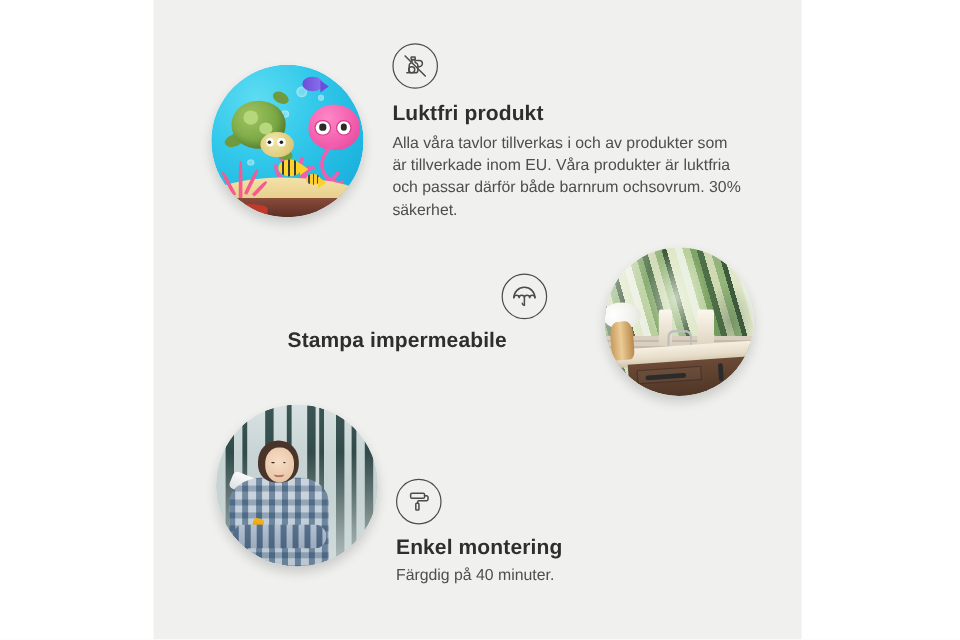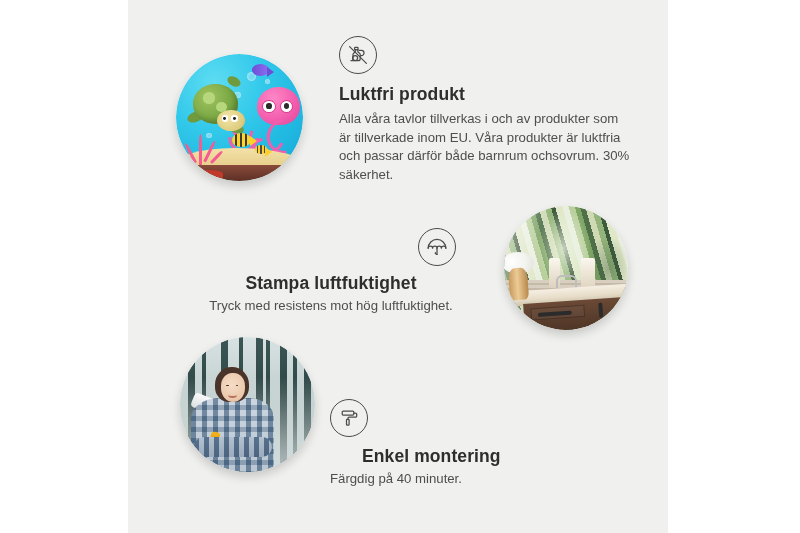--- a/index.html
+++ b/index.html
@@ -318,42 +318,42 @@
   }
   .feat-body {
     font-size: 13.2px;
     color: #4e4e4e;
     line-height: 1.42;
     margin: 0;
   }
 
   
   #feature-odourless {
-    left: 339px; top: 36px; width: 292px;
+    left: 327px; top: 36px; width: 292px;
     text-align: left;
   }
   #feature-odourless .icon-circle { margin: 0 0 10px 0; }
   #feature-odourless .feat-title { margin-bottom: 5px; }
 
   
   #feature-waterproof {
     left: 200px; top: 228px; width: 262px;
     text-align: center;
   }
   #feature-waterproof .icon-wrap { text-align: right; }
   #feature-waterproof .icon-circle { display:inline-flex; margin: 0 6px 7px 0; }
   #feature-waterproof .feat-title { margin-bottom: 3px; }
 
   
   #feature-easy {
     left: 330px; top: 399px; width: 280px;
     text-align: left;
   }
   #feature-easy .icon-circle { margin: 0 0 9px 0; }
-  #feature-easy .feat-title { margin-bottom: 3px; margin-left: 32px; }
+  #feature-easy .feat-title { margin-bottom: 3px; }
 </style>
 </head>
 <body>
 
 <div id="stage">
 
   <div id="panel"></div>
 
   <div class="photo" id="photo-ocean">
     <div class="inner">
@@ -461,22 +461,21 @@
     <div class="icon-wrap">
       <div class="icon-circle">
         <svg width="24" height="24" viewBox="0 0 24 24" fill="none" stroke="#4b4b4b" stroke-width="1.25" stroke-linecap="round" stroke-linejoin="round">
           <path d="M3.2 13.2a8.8 8.8 0 0 1 17.6 0"></path>
           <path d="M3.2 13.2c0-1.2 1-2.1 2.2-2.1s2.2.9 2.2 2.1c0-1.2 1-2.1 2.2-2.1s2.2.9 2.2 2.1c0-1.2 1-2.1 2.2-2.1s2.2.9 2.2 2.1c0-1.2 1-2.1 2.2-2.1s2.2.9 2.2 2.1"></path>
           <line x1="12" y1="13.2" x2="12" y2="19.4"></line>
           <path d="M12 19.4a1.7 1.7 0 0 1-1.7-1.7"></path>
         </svg>
       </div>
     </div>
-    <p class="feat-title">Stampa luftfuktighet</p>
-    <p class="feat-body">Tryck med resistens mot hög luftfuktighet.</p>
+    <p class="feat-title">Stampa impermeabile</p>
   </div>
 
   <div class="feature" id="feature-easy">
     <div class="icon-circle">
       <svg width="24" height="24" viewBox="0 0 24 24" fill="none" stroke="#4b4b4b" stroke-width="1.25" stroke-linecap="round" stroke-linejoin="round">
         <rect x="5.2" y="5.0" width="11.6" height="4.2" rx="1.1"></rect>
         <path d="M16.8 7.1h1.6a1.3 1.3 0 0 1 1.3 1.3v1.5a1.3 1.3 0 0 1-1.3 1.3h-6.3a1.1 1.1 0 0 0-1.1 1.1v1.0"></path>
         <rect x="9.5" y="13.3" width="2.6" height="5.8" rx="0.7"></rect>
       </svg>
     </div>

